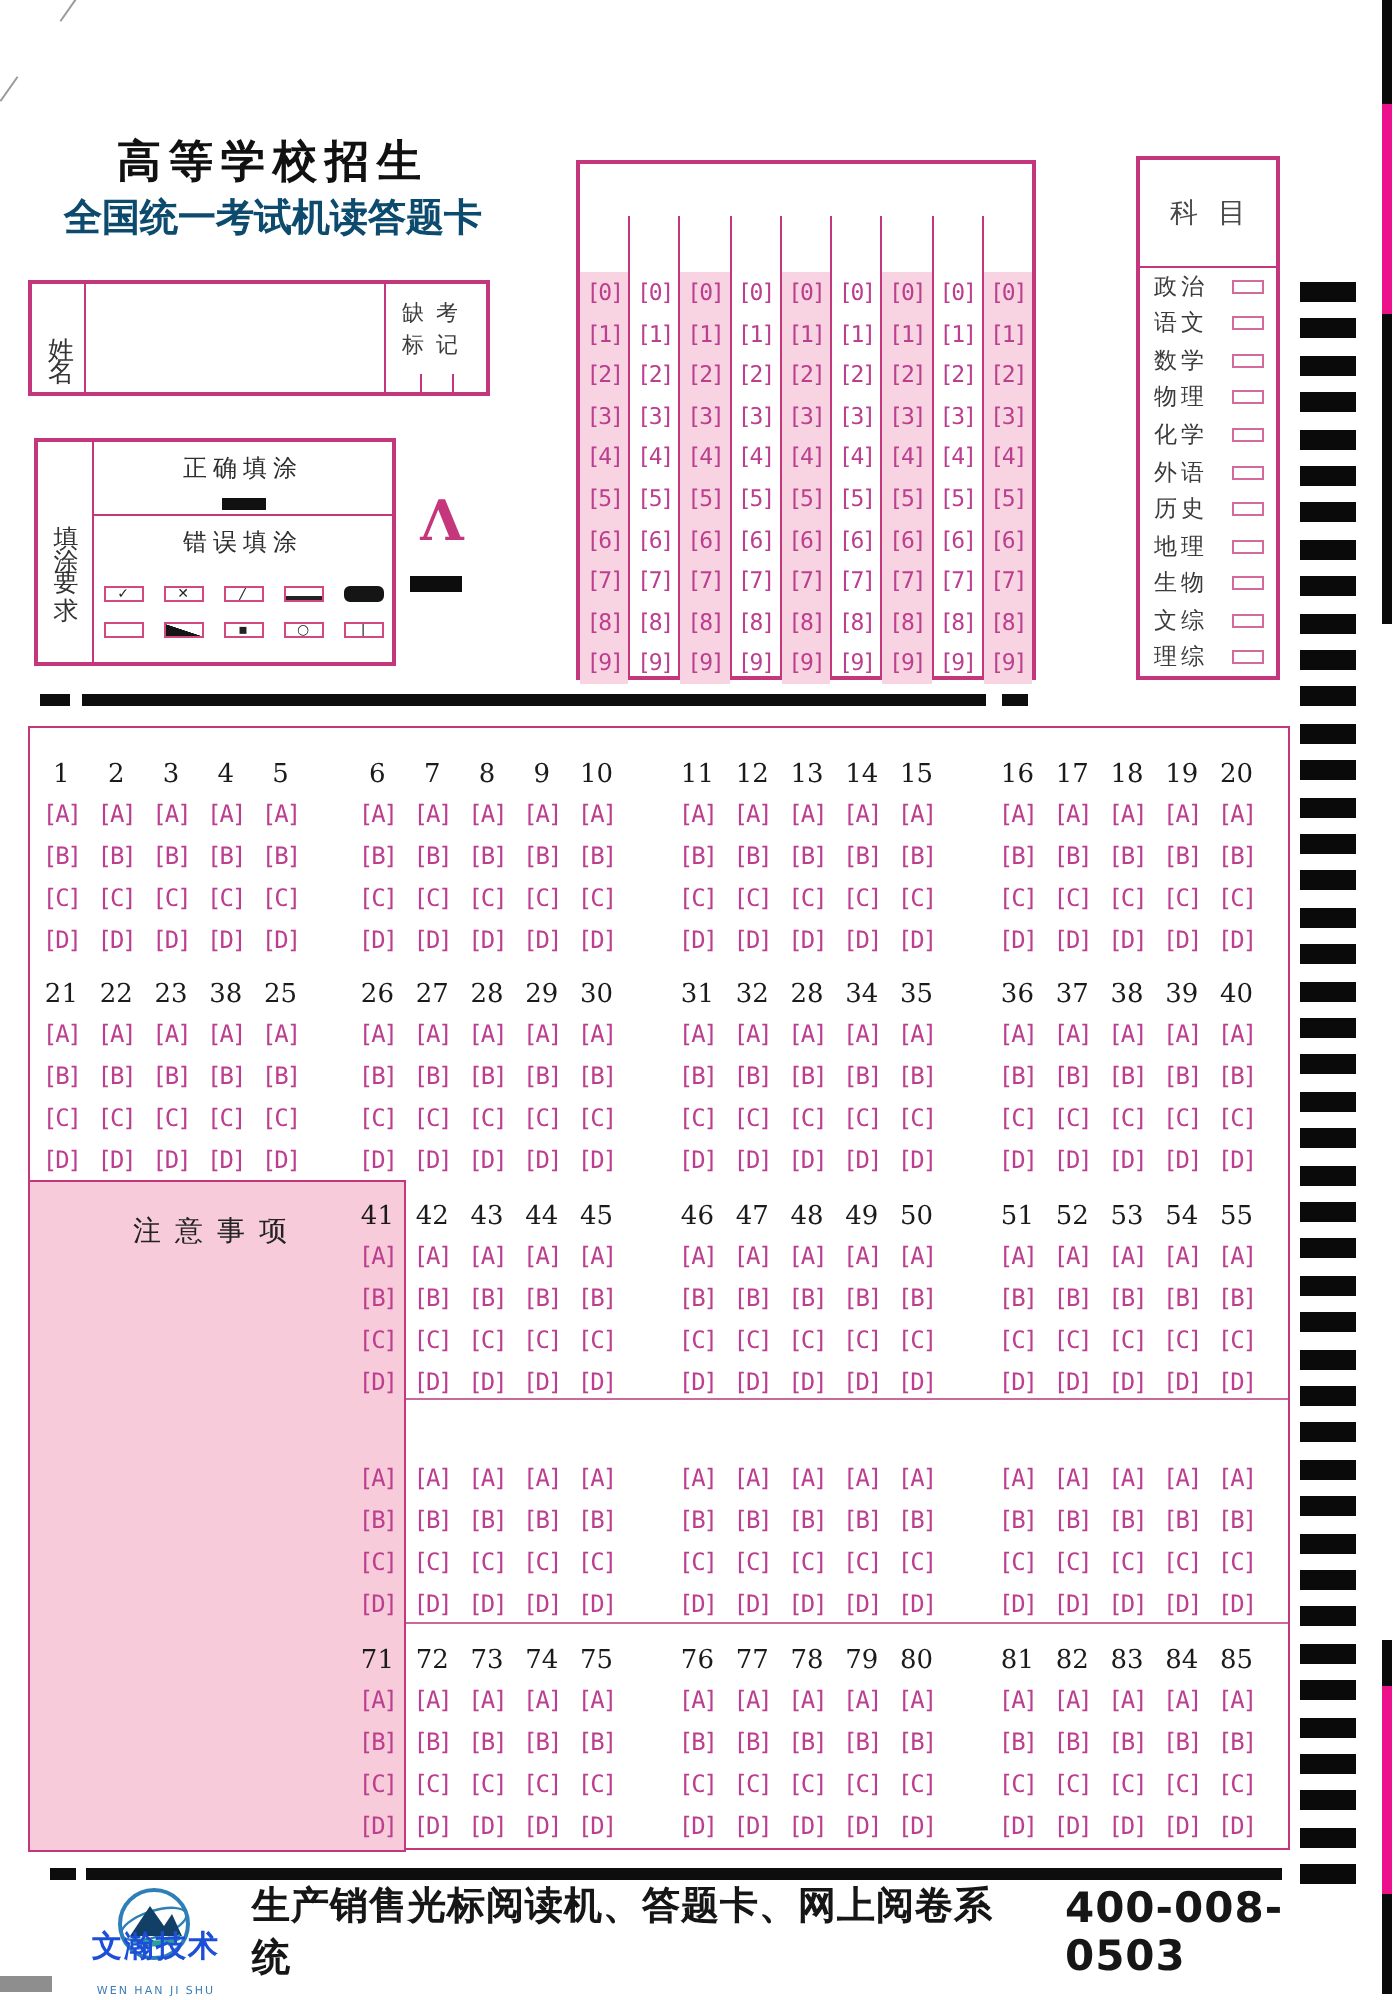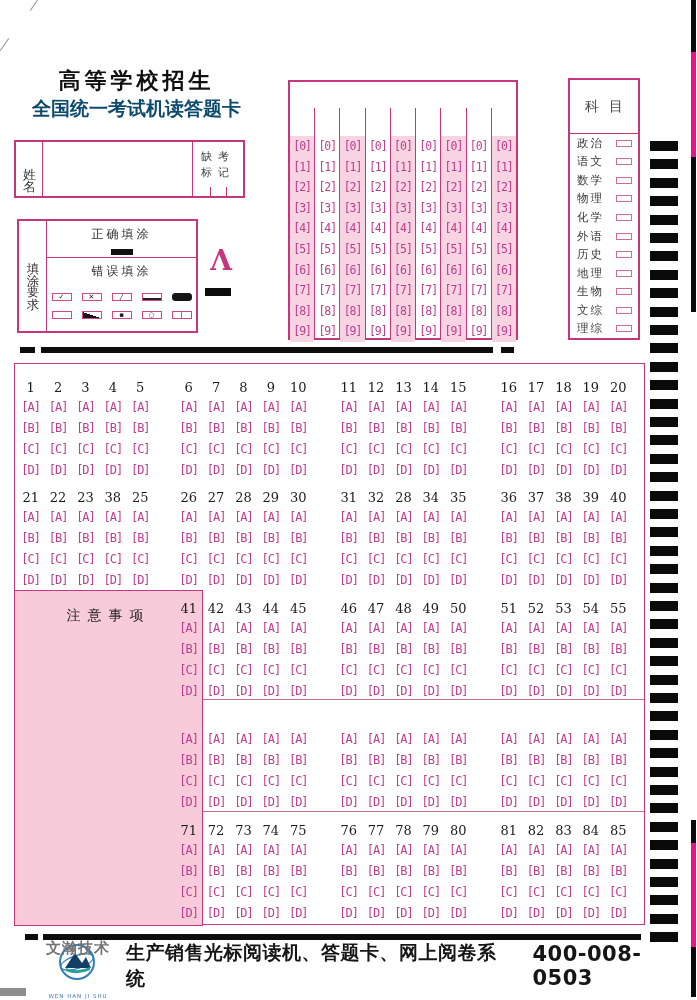--- a/index.html
+++ b/index.html
@@ -108,21 +108,21 @@
   .edge-pink{background:var(--edge);}
 
   
   #footer-sep1{left:25px;top:934px;width:13px;}
   #footer-sep2{left:43px;top:934px;width:598px;}
   #top-sep1{left:20px;top:347px;width:15px;}
   #top-sep2{left:41px;top:347px;width:452px;}
   #top-sep3{left:501px;top:347px;width:13px;}
   #graymark{left:0;top:988px;width:26px;height:8px;background:#8e8e8e;}
   #logo{left:55px;top:941px;width:44px;height:44px;}
-  #brand{left:38px;top:939px;width:80px;text-align:center;font:900 15px "DejaVu Sans",sans-serif;color:#737373;letter-spacing:1px;}
+  #brand{left:38px;top:964px;width:80px;text-align:center;font:900 15px "DejaVu Sans",sans-serif;color:#1d4ed8;letter-spacing:1px;}
   #brandsub{left:38px;top:993px;width:80px;text-align:center;font-size:5.5px;color:#3a7db5;letter-spacing:1px;}
   #slogan-row{left:126px;top:944px;height:44px;display:flex;align-items:center;gap:28px;}
   #slogan{font:bold 19px "DejaVu Sans",sans-serif;color:#161616;letter-spacing:0.5px;}
   #phone{font:bold 21px "DejaVu Sans",sans-serif;color:#161616;letter-spacing:0.5px;}
 </style>
 </head>
 <body>
 
 <div id="card">
 

